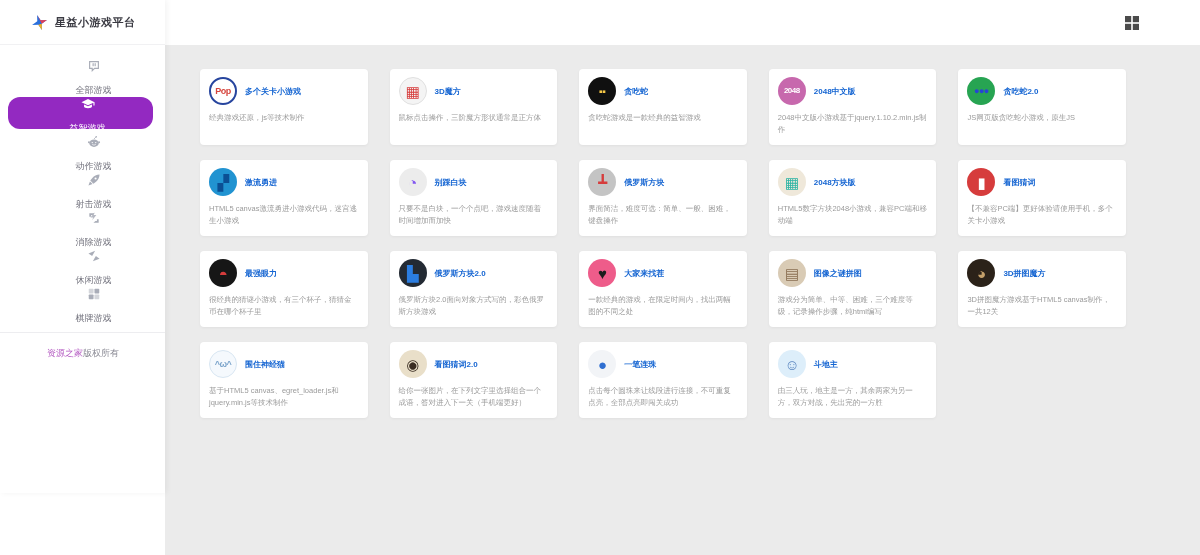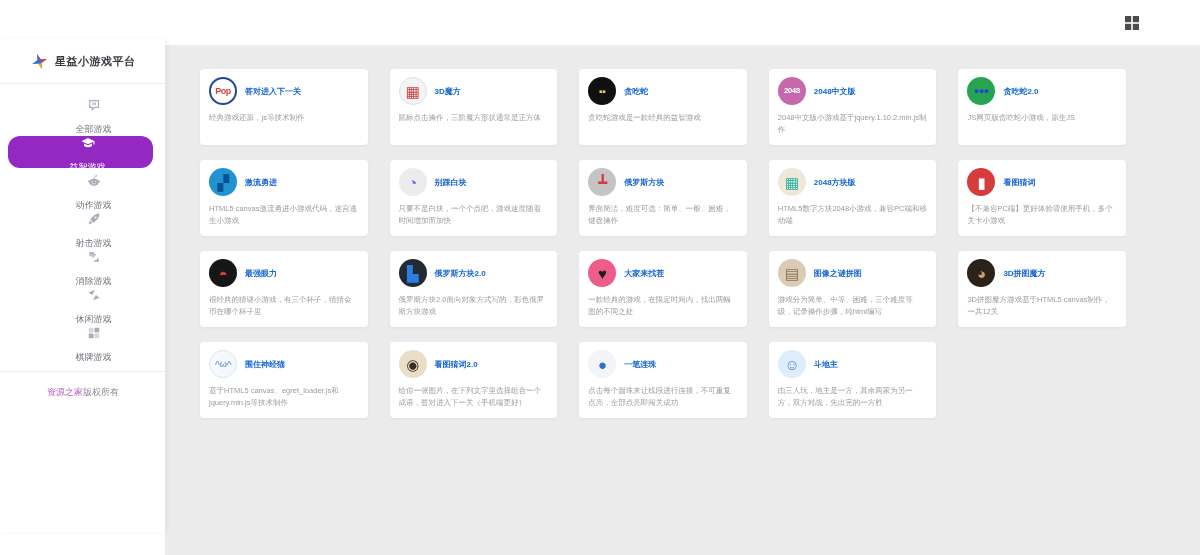--- a/index.html
+++ b/index.html
@@ -6,21 +6,21 @@
     font-family:"Liberation Sans","DejaVu Sans",sans-serif;background:#fff;}
   .app{position:relative;width:1200px;height:555px;}
 
   
   .topbar{position:absolute;left:165px;top:0;right:0;height:45px;background:#fff;
     display:flex;align-items:center;justify-content:flex-end;padding-right:60px;box-sizing:border-box;}
   .apps-btn{width:16px;height:16px;cursor:pointer;display:inline-flex;}
 
   
   .sidebar{position:absolute;left:0;top:0;width:165px;height:493px;background:#fff;
-    box-shadow:2px 0 6px rgba(0,0,0,.05);z-index:5;box-sizing:border-box;margin-top:39px;}
+    box-shadow:2px 0 6px rgba(0,0,0,.05);z-index:5;box-sizing:border-box;}
   .logo{height:45px;display:flex;align-items:center;gap:7px;padding-left:31px;
     border-bottom:1px solid #f1f1f3;box-sizing:border-box;cursor:pointer;}
   .logo svg{width:17px;height:17px;transform:rotate(-18deg);}
   .logo-title{font-size:11px;font-weight:700;color:#3a3a42;letter-spacing:.5px;}
   .nav{padding-top:14px;}
   .nav-item{height:32px;margin-bottom:6px;display:flex;align-items:center;gap:11px;
     padding-left:22px;font-size:9px;color:#73737e;cursor:pointer;flex-direction:column;}
   .nav-item svg{width:14px;height:14px;color:#a9adb8;flex:none;}
   .nav-item.active{background:var(--accent,#9329c1);color:#fff;margin-left:8px;margin-right:12px;
     padding-left:14px;border-radius:12px;}
@@ -132,21 +132,21 @@
         <rect x="1" y="8.8" width="6.2" height="6.2"></rect>
           <rect x="8.8" y="8.8" width="6.2" height="6.2"></rect>
       </svg>
     </span>
   </header>
 
   <main class="content">
   <div class="card">
     <div class="card-head">
       <span class="g-icon" style="background: rgb(255, 255, 255); color: rgb(214, 69, 61); border: 2px solid rgb(39, 69, 158); font-size: 9px;">Pop</span>
-      <a class="g-title">答对进入下一关</a>
+      <a class="g-title">多个关卡小游戏</a>
     </div>
     <div class="g-desc">经典游戏还原，js等技术制作</div>
   </div>
 
   <div class="card">
     <div class="card-head">
       <span class="g-icon" style="background: rgb(244, 244, 244); color: rgb(214, 60, 60); border: 1px solid rgb(224, 224, 224); font-size: 15px;">▦</span>
       <a class="g-title">3D魔方</a>
     </div>
     <div class="g-desc">鼠标点击操作，三阶魔方形状通常是正方体</div>

